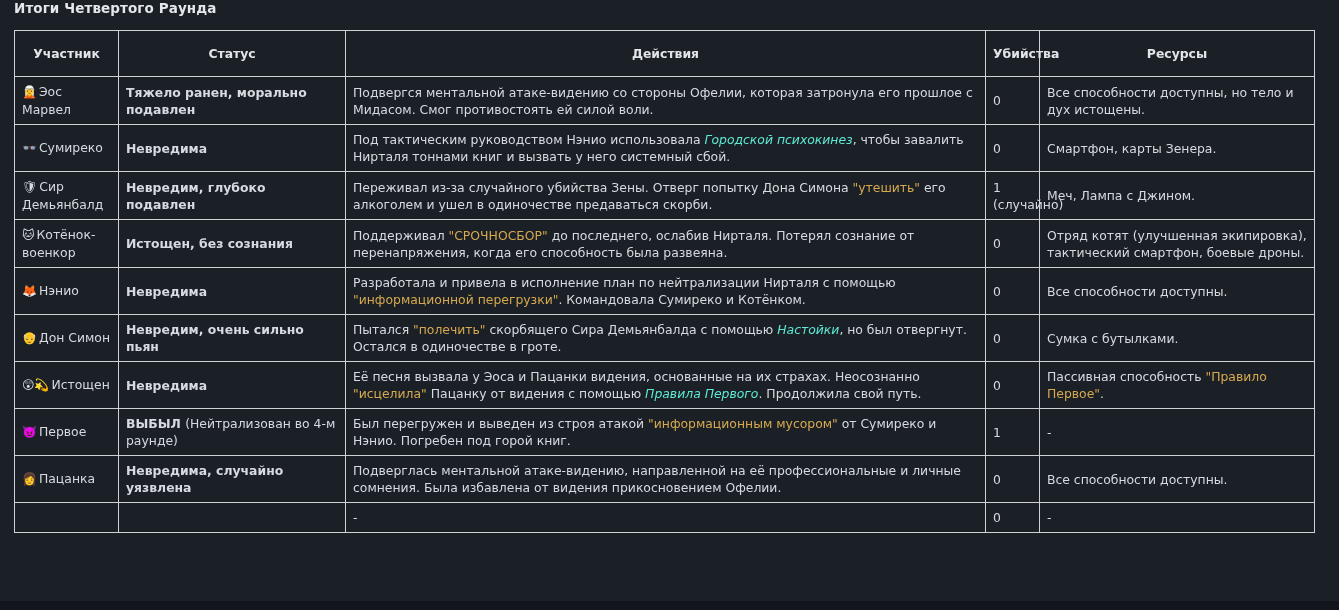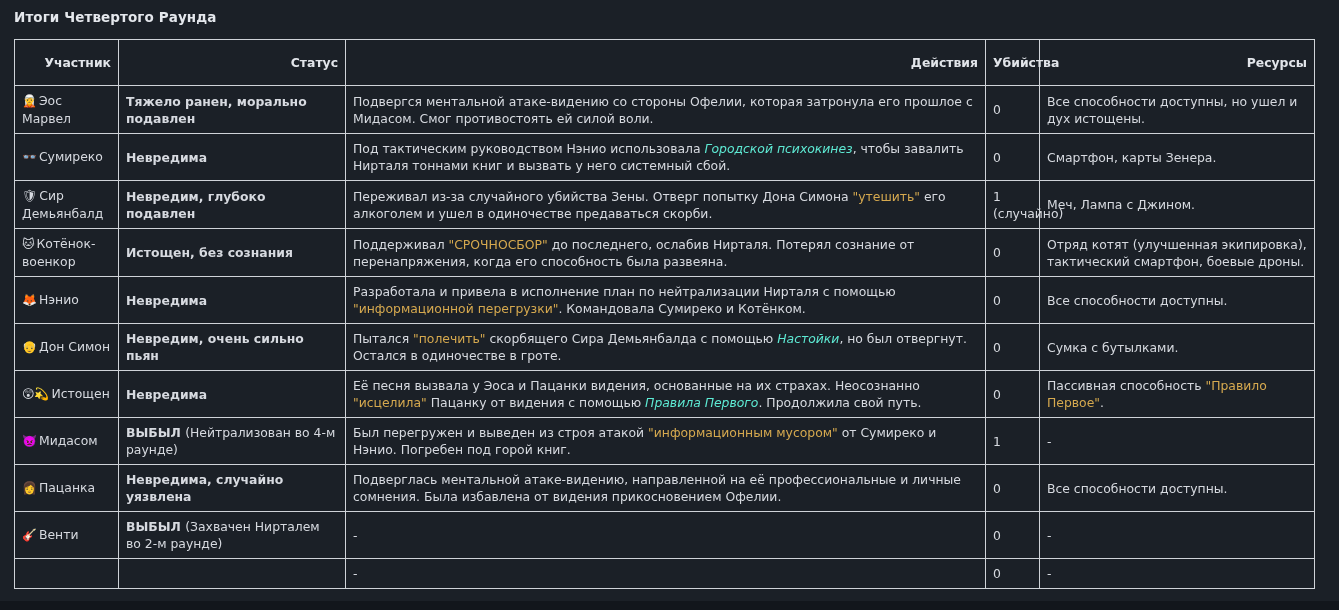--- a/index.html
+++ b/index.html
@@ -30,21 +30,21 @@
     left: 0;
     top: 601px;
     width: 1339px;
     height: 9px;
     background: #12161c;
   }
   .page-title {
     font-size: 13.5px;
     font-weight: bold;
     color: #e4e7ec;
-    padding: 9px 0 0 14px;
+    padding: 0 0 0 14px;
     letter-spacing: 0.1px;
     line-height: 16px;
   }
   table.results {
     border-collapse: collapse;
     margin: 14px 0 0 14px;
     width: 1300px;
     table-layout: fixed;
     background: #1b2027;
   }
@@ -53,21 +53,21 @@
     border: 1px solid #cfd3d8;
     vertical-align: middle;
     padding: 6px 7px;
     font-size: 12.4px;
     line-height: 17px;
     color: #d7dae0;
     box-sizing: border-box;
   }
   table.results th {
     font-weight: bold;
-    text-align: right;
+    text-align: center;
     color: #e2e5ea;
     font-size: 12.4px;
     line-height: 16px;
     height: 46px;
     vertical-align: middle;
   }
   col.c-participant { width: 104px; }
   col.c-status      { width: 227px; }
   col.c-actions     { width: 640px; }
   col.c-kills       { width: 54px; }
@@ -118,21 +118,21 @@
         <th>Ресурсы</th>
       </tr>
     </thead>
     <tbody>
 
       <tr>
         <td class="participant"><span class="emoji">🧝</span><span>Эос Марвел</span></td>
         <td class="status"><span>Тяжело ранен, морально подавлен</span></td>
         <td class="actions"><span>Подвергся ментальной атаке-видению со стороны Офелии, которая затронула его прошлое с Мидасом. Смог противостоять ей силой воли.</span></td>
         <td class="kills">0</td>
-        <td class="resources">Все способности доступны, но ушел и дух истощены.</td>
+        <td class="resources">Все способности доступны, но тело и дух истощены.</td>
       </tr>
 
       <tr>
         <td class="participant"><span class="emoji">👓</span><span>Сумиреко</span></td>
         <td class="status"><span>Невредима</span></td>
         <td class="actions"><span>Под тактическим руководством Нэнио использовала <span class="it">Городской психокинез</span>, чтобы завалить Ниртaля тоннами книг и вызвать у него системный сбой.</span></td>
         <td class="kills">0</td>
         <td class="resources">Смартфон, карты Зенера.</td>
       </tr>
 
@@ -170,43 +170,36 @@
 
       <tr>
         <td class="participant"><span class="emoji">😲💫</span><span>Истощен</span></td>
         <td class="status"><span>Невредима</span></td>
         <td class="actions"><span>Её песня вызвала у Эоса и Пацанки видения, основанные на их страхах. Неосознанно <span class="hl">"исцелила"</span> Пацанку от видения с помощью <span class="it">Правила Первого</span>. Продолжила свой путь.</span></td>
         <td class="kills">0</td>
         <td class="resources">Пассивная способность <span class="hl">"Правило Первое"</span>.</td>
       </tr>
 
       <tr>
-        <td class="participant"><span class="emoji">👿</span><span>Мидасом</span></td>
+        <td class="participant"><span class="emoji">👿</span><span>Первое</span></td>
         <td class="status"><span>ВЫБЫЛ</span> <span class="sub">(Нейтрализован во 4-м раунде)</span></td>
         <td class="actions"><span>Был перегружен и выведен из строя атакой <span class="hl">"информационным мусором"</span> от Сумиреко и Нэнио. Погребен под горой книг.</span></td>
         <td class="kills">1</td>
         <td class="resources">-</td>
       </tr>
 
       <tr>
         <td class="participant"><span class="emoji">👩</span><span>Пацанка</span></td>
         <td class="status"><span>Невредима, случайно уязвлена</span></td>
         <td class="actions"><span>Подверглась ментальной атаке-видению, направленной на её профессиональные и личные сомнения. Была избавлена от видения прикосновением Офелии.</span></td>
         <td class="kills">0</td>
         <td class="resources">Все способности доступны.</td>
       </tr>
 
 
-      <tr>
-        <td class="participant"><span class="emoji">🎸</span><span>Венти</span></td>
-        <td class="status"><span>ВЫБЫЛ</span> <span class="sub">(Захвачен Ниртaлем во 2-м раунде)</span></td>
-        <td class="actions">-</td>
-        <td class="kills">0</td>
-        <td class="resources">-</td>
-      </tr>
 
       <tr>
         <td class="participant"></td>
         <td class="status"> </td>
         <td class="actions">-</td>
         <td class="kills">0</td>
         <td class="resources">-</td>
       </tr>
 
     </tbody>

